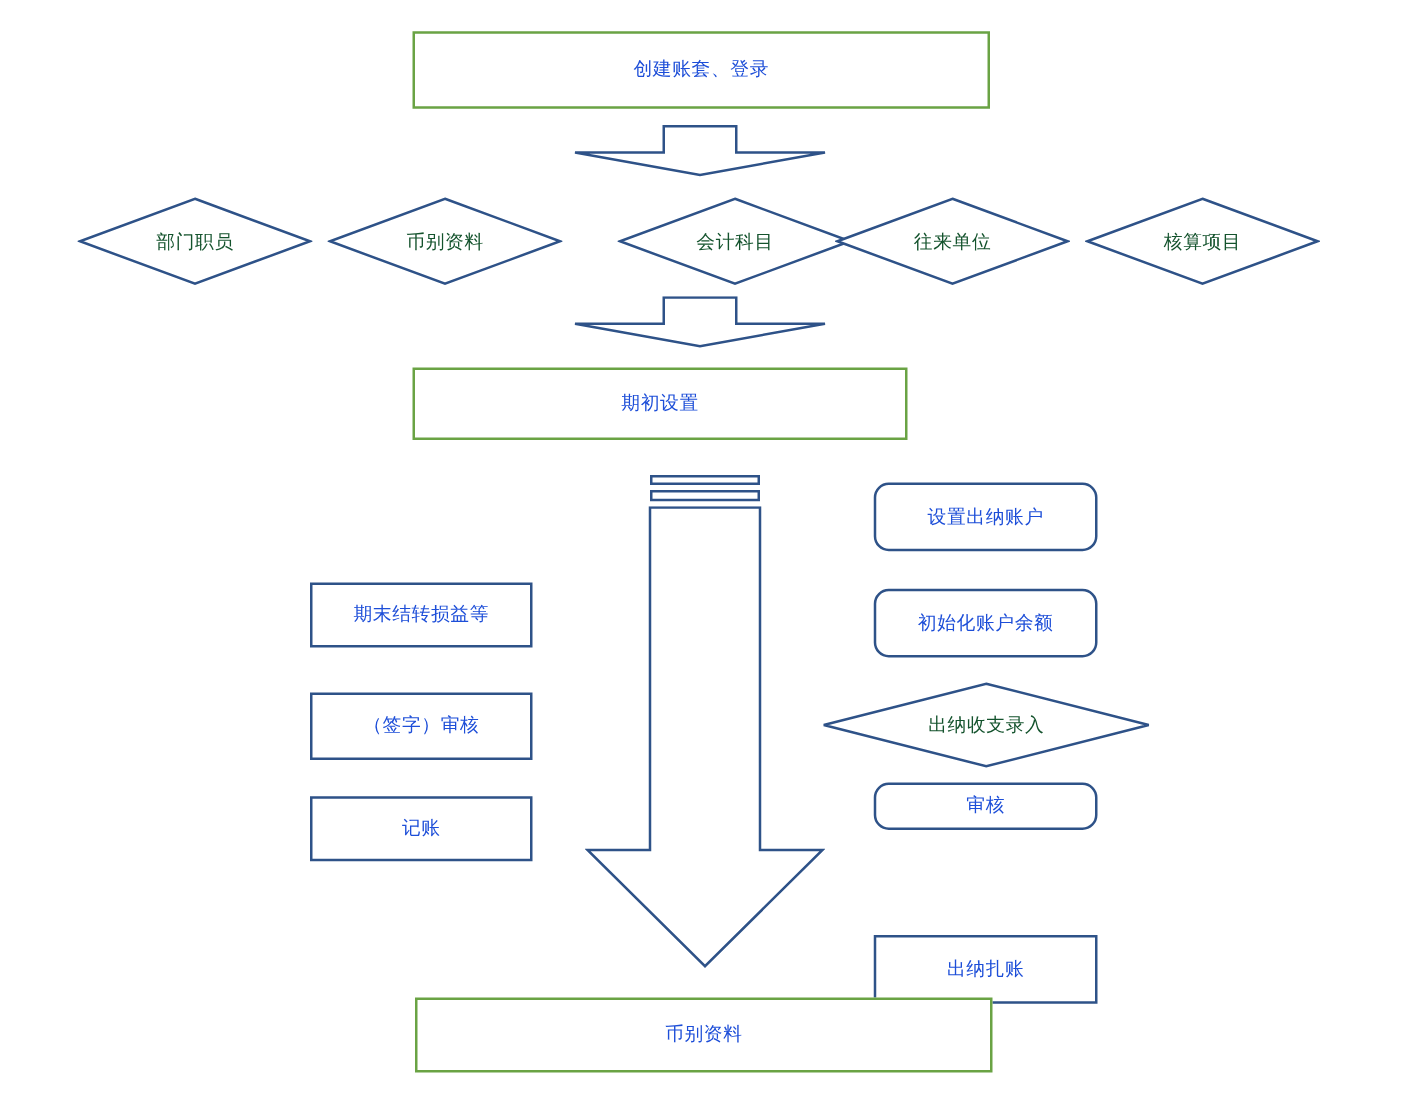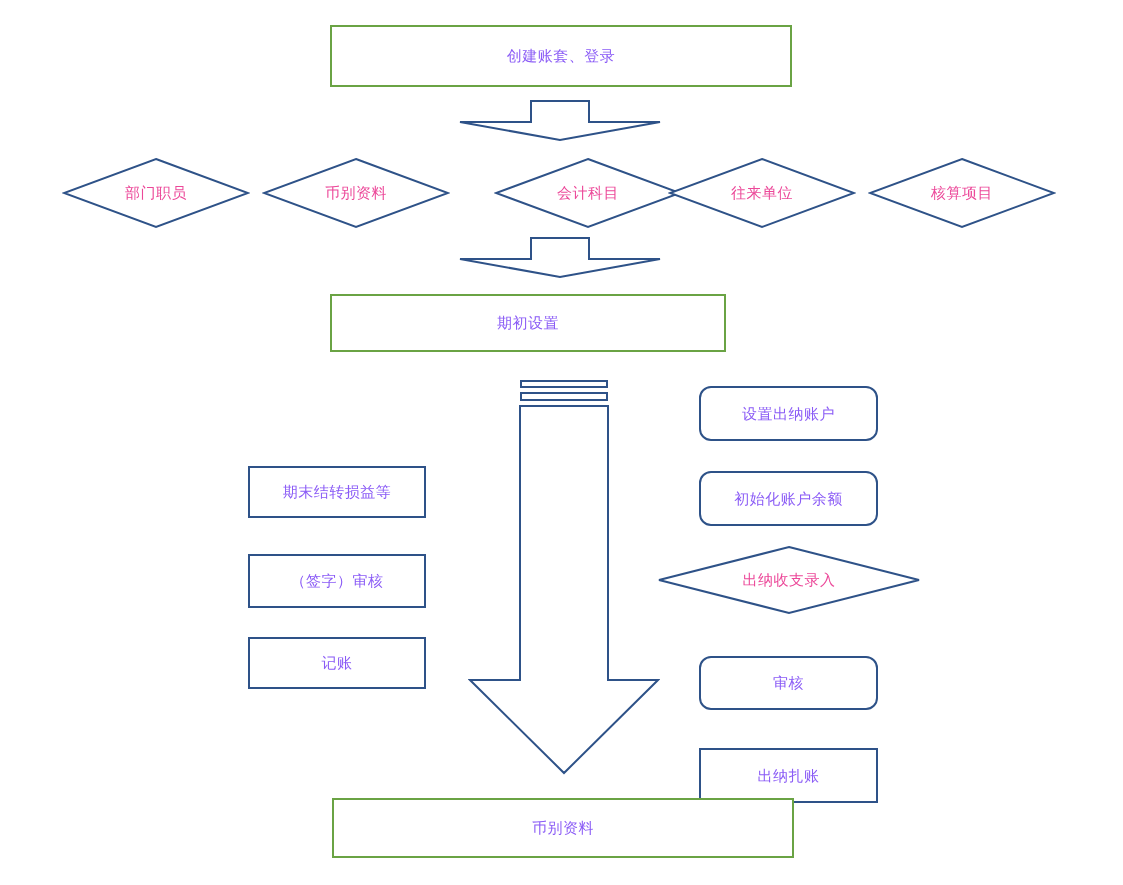--- a/index.html
+++ b/index.html
@@ -17,21 +17,21 @@
     background: #ffffff;
     overflow: hidden;
   }
   .node {
     position: absolute;
     box-sizing: border-box;
     display: flex;
     align-items: center;
     justify-content: center;
     text-align: center;
-    color: #8b5cf6;
+    color: #1d4ed8;
     font-size: 15px;
     line-height: 1.2;
     letter-spacing: 0.5px;
     background: transparent;
   }
   .rect-green {
     border: 2px solid #6aa344;
     background: #ffffff;
   }
   .rect-blue {
@@ -54,21 +54,21 @@
   }
   .diamond-label {
     position: absolute;
     left: 0;
     top: 0;
     width: 100%;
     height: 100%;
     display: flex;
     align-items: center;
     justify-content: center;
-    color: #ec4899;
+    color: #14532d;
     font-size: 15px;
     letter-spacing: 0.5px;
     pointer-events: none;
   }
   .arrow-wrap {
     position: absolute;
   }
   .arrow-wrap svg {
     display: block;
   }
@@ -170,21 +170,21 @@
     <span>初始化账户余额</span>
   </div>
 
   <div class="diamond-wrap" style="left:657px; top:545px; width:264px; height:70px;">
     <svg width="264" height="70" viewBox="0 0 264 70">
       <polygon points="132,2 262,35 132,68 2,35" fill="#ffffff" stroke="#2e5288" stroke-width="2"></polygon>
     </svg>
     <div class="diamond-label">出纳收支录入</div>
   </div>
 
-  <div class="node rect-blue-round" style="left:699px; top:656px; width:179px; height:54px;">
+  <div class="node rect-blue-round" style="left:699px; top:626px; width:179px; height:38px;">
     <span>审核</span>
   </div>
 
   <div class="node rect-blue" style="left:699px; top:748px; width:179px; height:55px;">
     <span>出纳扎账</span>
   </div>
 
   <div class="node rect-green" style="left:332px; top:798px; width:462px; height:60px;">
     <span>币别资料</span>
   </div>

